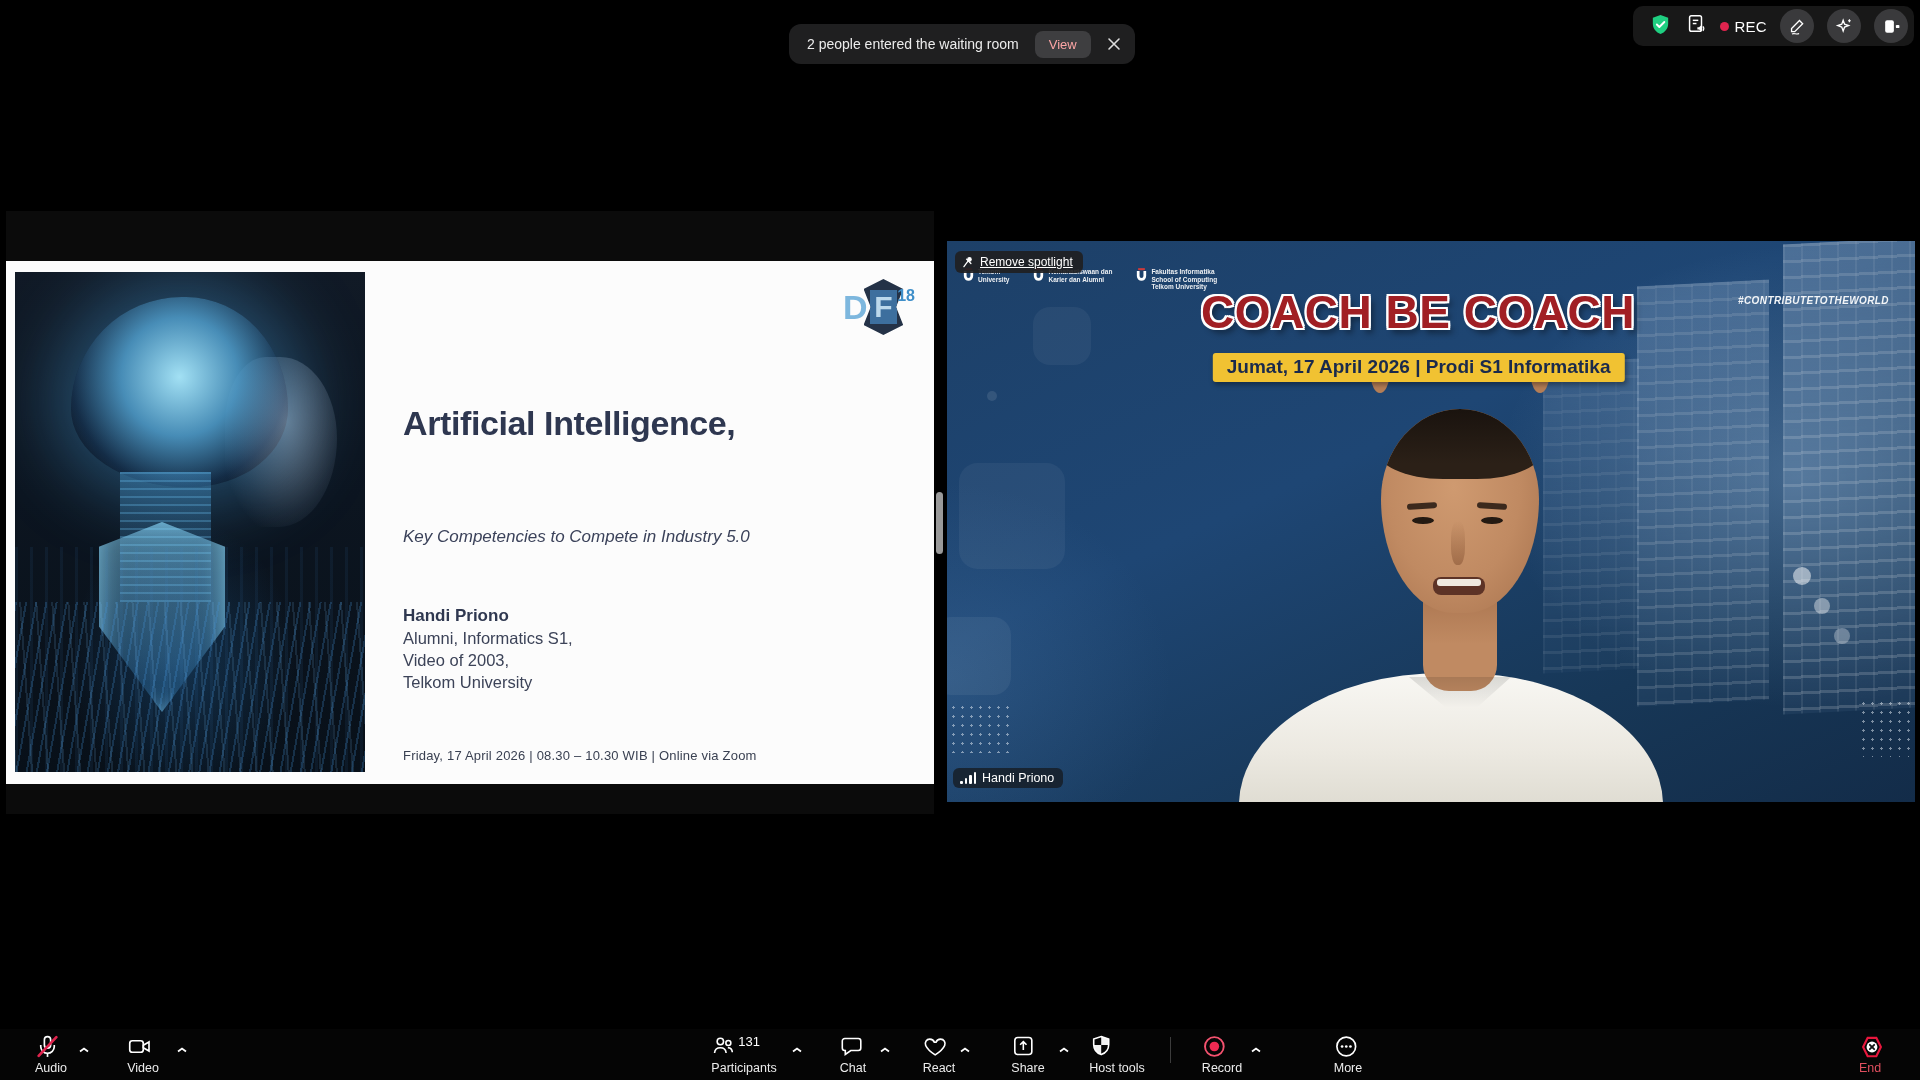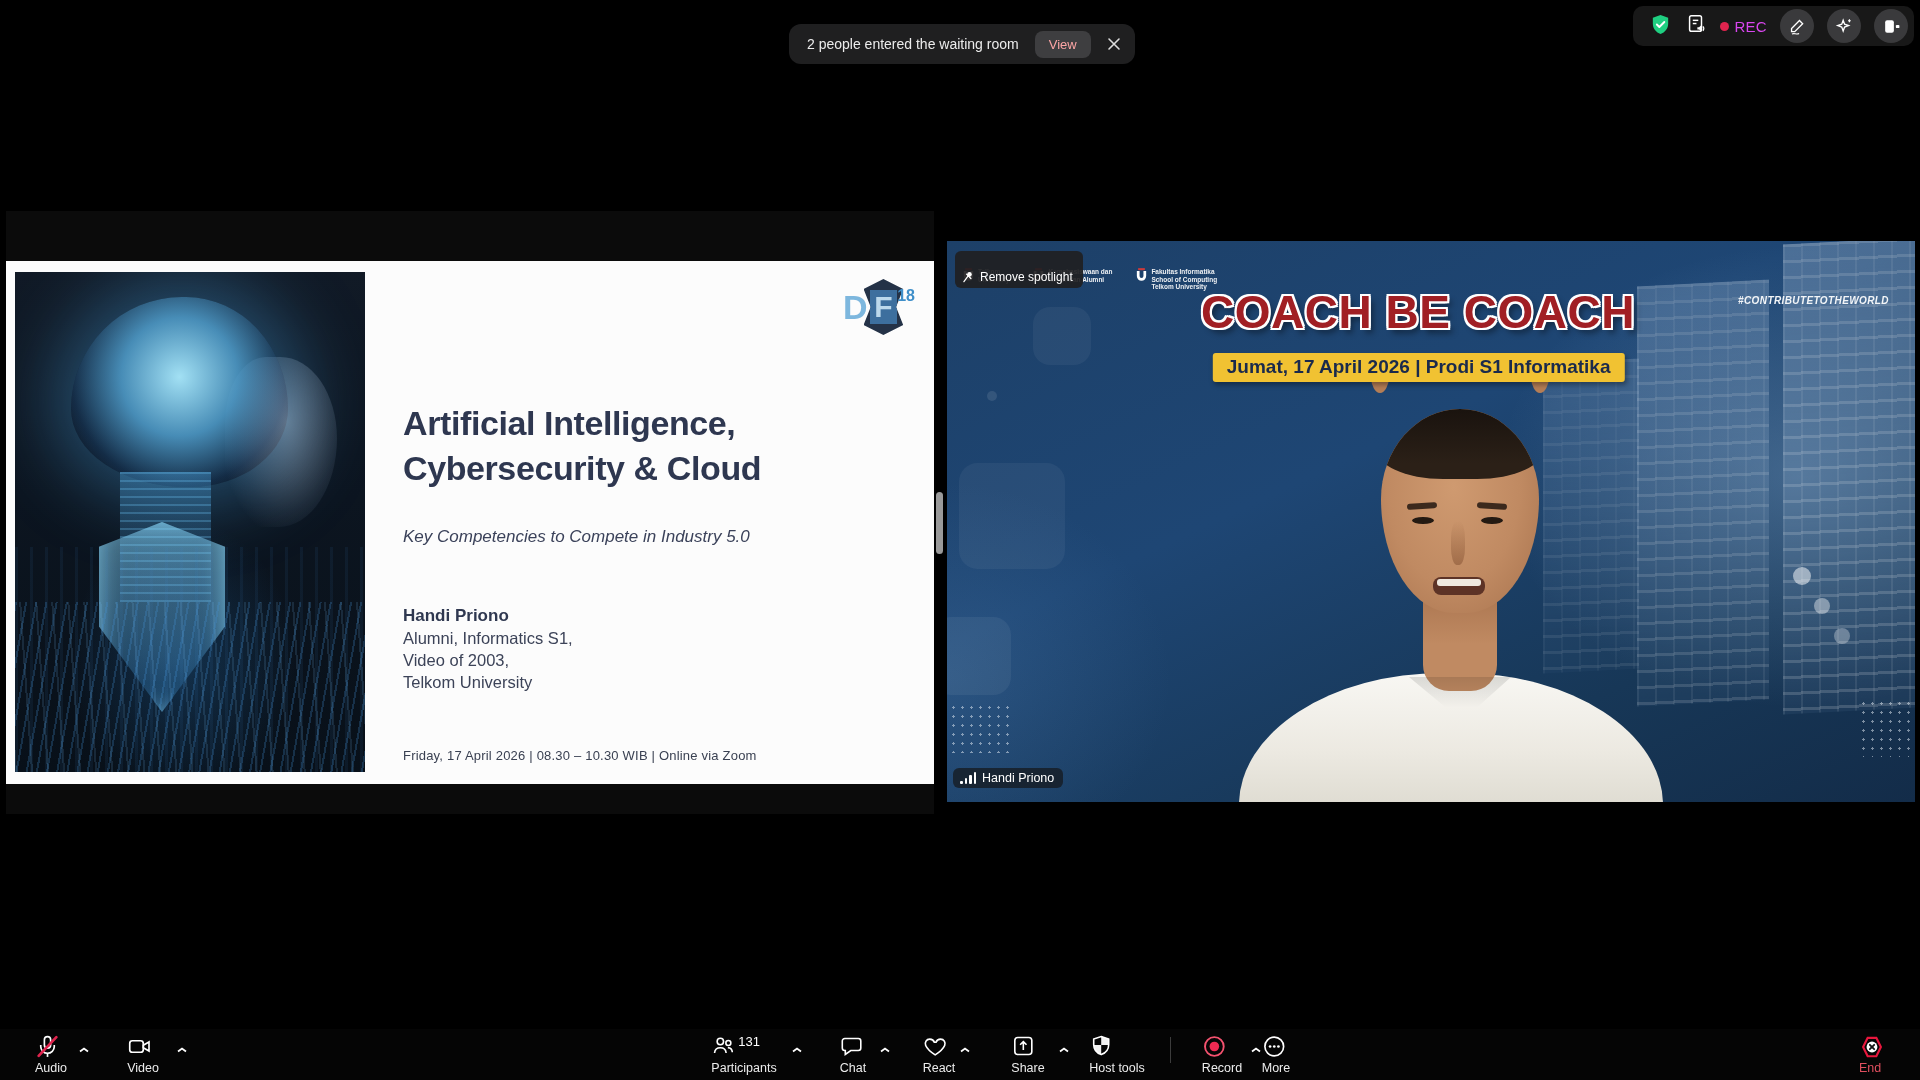--- a/index.html
+++ b/index.html
@@ -13,21 +13,21 @@
   .notif-text { color:#ececec; font-size:14px; white-space:nowrap; }
   .notif-view { background:#3e3e40; color:#fca5a5; font-size:13px; border:none;
                 border-radius:8px; padding:6px 14px; cursor:pointer; }
   .notif-close { width:18px; height:18px; display:flex; align-items:center; justify-content:center; cursor:pointer; }
 
   
   .topbar { position:absolute; right:6px; top:6px; height:40px; background:#181818;
             border-radius:10px; display:flex; align-items:center; gap:13px; padding:0 6px 0 16px; }
   .rec-group { display:flex; align-items:center; gap:5px; }
   .rec-dot { width:9px; height:9px; border-radius:50%; background:#e0244e; }
-  .rec-label { color:#d946ef; font-size:15px; letter-spacing:.3px; }
+  .rec-label { color:#ffffff; font-size:15px; letter-spacing:.3px; }
   .circle-btn { width:34px; height:34px; border-radius:50%; background:#3a3a3c;
                 display:flex; align-items:center; justify-content:center; cursor:pointer; }
 
   
   .left-panel { position:absolute; left:6px; top:211px; width:928px; height:603px; background:#0b0b0b; }
   .slide { position:absolute; left:0; top:50px; width:928px; height:523px; background:#fcfcfc; overflow:hidden; }
 
   .art { position:absolute; left:9px; top:11px; width:350px; height:500px; overflow:hidden;
          background:
            radial-gradient(ellipse 150px 190px at 48% 78%, rgba(40,120,190,.30), rgba(10,30,60,0) 75%),
@@ -121,21 +121,21 @@
             background:linear-gradient(180deg, transparent, rgba(120,70,40,.45)); border-radius:40%; }
   .p-mouth { position:absolute; left:52px; top:168px; width:52px; height:18px; border-radius:8px;
              background:#5d3326; overflow:hidden; }
   .p-teeth { position:absolute; left:4px; top:2px; width:44px; height:7px; border-radius:3px; background:#efe9df; }
   .p-ear { position:absolute; width:18px; height:34px; border-radius:50%; background:#b57e56; top:118px; }
   .p-ear.l { left:424px; } .p-ear.r { left:584px; }
 
   
   .chip { background:rgba(32,32,34,.92); border-radius:6px; color:#fff; display:flex;
           align-items:center; z-index:4; }
-  .remove-chip { position:absolute; left:8px; top:10px; padding:19px 10px 4px 6px; gap:5px; font-size:12px; cursor:pointer; }
+  .remove-chip { position:absolute; left:8px; top:10px; padding:4px 10px 4px 6px; gap:5px; font-size:12px; cursor:pointer;text-decoration:underline; }
   .logos-row { position:absolute; left:16px; top:27px; display:flex; gap:24px; z-index:3; }
   .logo-item { display:flex; gap:4px; align-items:flex-start; }
   .logo-lines { display:flex; flex-direction:column; }
   .logo-lines span { color:rgba(255,255,255,.92); font-size:6.5px; line-height:7.5px; font-weight:bold; white-space:nowrap; }
   .hashtag { position:absolute; right:26px; top:28px; color:#f2f5f8; font-size:10px;
              font-weight:bold; font-style:italic; letter-spacing:.4px; z-index:3;margin-top:26px; }
   .banner-title { position:absolute; left:50%; transform:translateX(-53%); top:44px; z-index:3;
                   color:#a11f24; font-size:46px; font-weight:800; letter-spacing:.5px; white-space:nowrap;
                   text-shadow:-2px 0 #fff,2px 0 #fff,0 -2px #fff,0 2px #fff,-2px -2px #fff,2px -2px #fff,
                               -2px 2px #fff,2px 2px #fff,4px 5px 6px rgba(0,0,0,.45); }
@@ -224,21 +224,20 @@
     </div>
     <div class="df-logo">
       <span class="df-d">D</span>
       <span class="df-hex">
           <span class="df-f">F</span>
         </span>
       <span class="df-18">18</span>
     </div>
     <div class="slide-title">
       <div>Artificial Intelligence,</div>
-      <div>Cybersecurity &amp; Cloud</div>
     </div>
     <div class="slide-sub">Key Competencies to Compete in Industry 5.0</div>
     <div class="speaker">
       <div class="speaker-name">Handi Priono</div>
       <div>Alumni, Informatics S1,</div>
       <div>Video of 2003,</div>
       <div>Telkom University</div>
     </div>
     <div class="slide-foot">Friday, 17 April 2026  |  08.30 – 10.30 WIB  |  Online via Zoom</div>
   </div>
@@ -447,21 +446,21 @@
     </svg>
   </div>
   <div class="tb-label">Record</div>
 </div>
 <div class="tb-chevron" style="left:1256px">
   <svg width="12" height="8" viewBox="0 0 12 8" fill="none" stroke="#fff" stroke-width="1.8">
       <path d="M2 5.5L6 2.5l4 3"></path>
     </svg>
 </div>
 
-<div class="tb-item" style="left:1276px">
+<div class="tb-item" style="left:1348px">
   <div class="tb-iconrow">
     <svg width="25" height="25" viewBox="0 0 24 24">
       <circle cx="12" cy="12" r="9" fill="none" stroke="#fff" stroke-width="1.6"></circle>
       <circle cx="8" cy="12" r="1.3" fill="#fff"></circle>
         <circle cx="12" cy="12" r="1.3" fill="#fff"></circle>
         <circle cx="16" cy="12" r="1.3" fill="#fff"></circle>
     </svg>
   </div>
   <div class="tb-label">More</div>
 </div>

